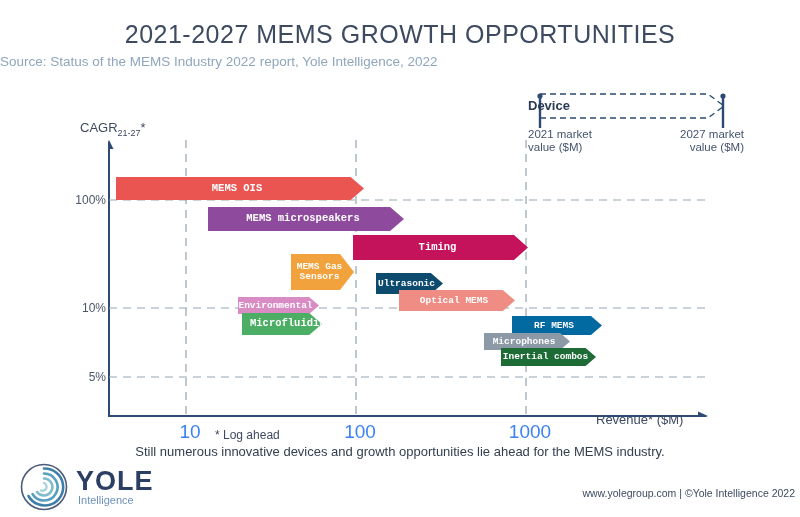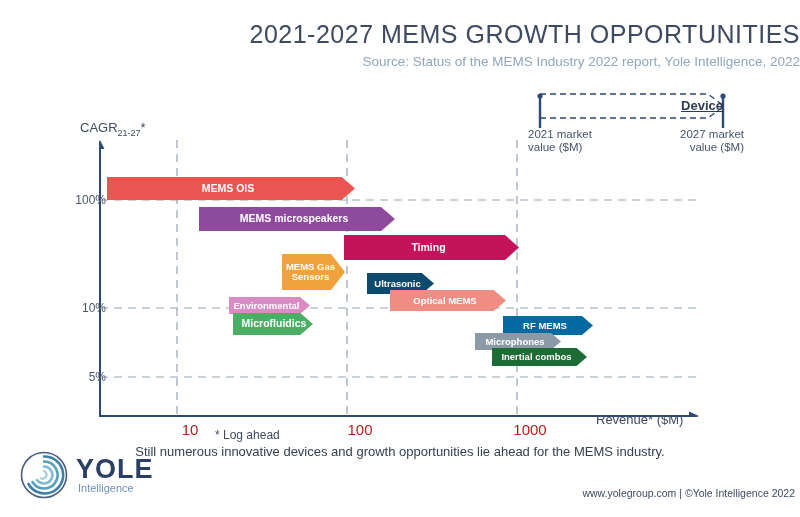--- a/index.html
+++ b/index.html
@@ -16,32 +16,32 @@
     font-family: "Liberation Sans", sans-serif;
     color: #3c4a5e;
   }
 
   
   #chart-title {
     position: absolute;
     top: 20px;
     left: 0;
     width: 800px;
-    text-align: right;
+    text-align: center;
     font-size: 25px;
     letter-spacing: 0.5px;
     color: #3d4a60;
     font-weight: 400;
   }
   #chart-subtitle {
     position: absolute;
     top: 54px;
     left: 0;
     width: 800px;
-    text-align: right;
+    text-align: left;
     font-size: 13.5px;
     color: #8fa6bd;
     font-weight: 400;
   }
 
   
   #legend {
     position: absolute;
     left: 528px;
     top: 88px;
@@ -58,24 +58,25 @@
     font-size: 11.5px;
     line-height: 13px;
     color: #44546d;
   }
   #legend-left-caption { left: 0px; top: 40px; width: 88px; text-align: left; }
   #legend-right-caption { left: 124px; top: 40px; width: 92px; text-align: right; }
 
   
   #plot-area {
     position: absolute;
-    left: 99px;
+    left: 108px;
     top: 140px;
     width: 600px;
     height: 277px;
+    font-family: Liberation Mono, monospace;
   }
   #plot-svg { position: absolute; left: 0; top: 0; }
 
   #y-axis-title {
     position: absolute;
     left: 80px;
     top: 120px;
     font-size: 13px;
     color: #3d4a60;
     white-space: nowrap;
@@ -84,22 +85,22 @@
 
   .y-tick-label {
     position: absolute;
     font-size: 12px;
     color: #4a5668;
     text-align: right;
     width: 44px;
   }
   .x-tick-label {
     position: absolute;
-    font-size: 15px;
-    color: #b91c1c;
+    font-size: 19px;
+    color: #3b82f6;
     text-align: center;
     width: 60px;
   }
   #x-axis-title {
     position: absolute;
     left: 596px;
     top: 412px;
     font-size: 13px;
     color: #3d4a60;
     white-space: nowrap;
@@ -136,21 +137,21 @@
     left: 0;
     top: 444px;
     width: 800px;
     text-align: center;
     font-size: 13px;
     color: #33404f;
   }
   #logo {
     position: absolute;
     left: 18px;
-    top: 450px;
+    top: 462px;
     width: 240px;
     height: 52px;
   }
   #logo-wordmark {
     position: absolute;
     left: 58px;
     top: 4px;
     font-size: 27px;
     font-weight: bold;
     letter-spacing: 1px;
@@ -181,21 +182,21 @@
   <svg class="legend-arrow-svg" width="215" height="50" viewBox="0 0 215 50">
 
     <path d="M12,6 L180,6 L196,18 L180,30 L12,30 Z" fill="none" stroke="#2c4a73" stroke-width="1.4" stroke-dasharray="6,4"></path>
 
     <line x1="12" y1="6" x2="12" y2="40" stroke="#2c4a73" stroke-width="2.4"></line>
     <circle cx="12" cy="8" r="2.6" fill="#2c4a73"></circle>
 
     <line x1="195" y1="6" x2="195" y2="40" stroke="#2c4a73" stroke-width="2.4"></line>
     <circle cx="195" cy="8" r="2.6" fill="#2c4a73"></circle>
   </svg>
-  <div style="position:absolute;left:0;top:10px;width:195px;text-align:right;font-size:13px;font-weight:bold;color:#2b3a55;text-decoration:underline;">Device</div>
+  <div style="position:absolute;left:0;top:10px;width:195px;text-align:left;font-size:13px;font-weight:bold;color:#2b3a55;">Device</div>
   <div class="legend-caption" id="legend-left-caption">2021 market
 value ($M)</div>
   <div class="legend-caption" id="legend-right-caption">2027 market
 value ($M)</div>
 </div>
 
 <div id="y-axis-title">
   <span>CAGR</span><sub>21-27</sub><span>*</span>
 </div>
 

